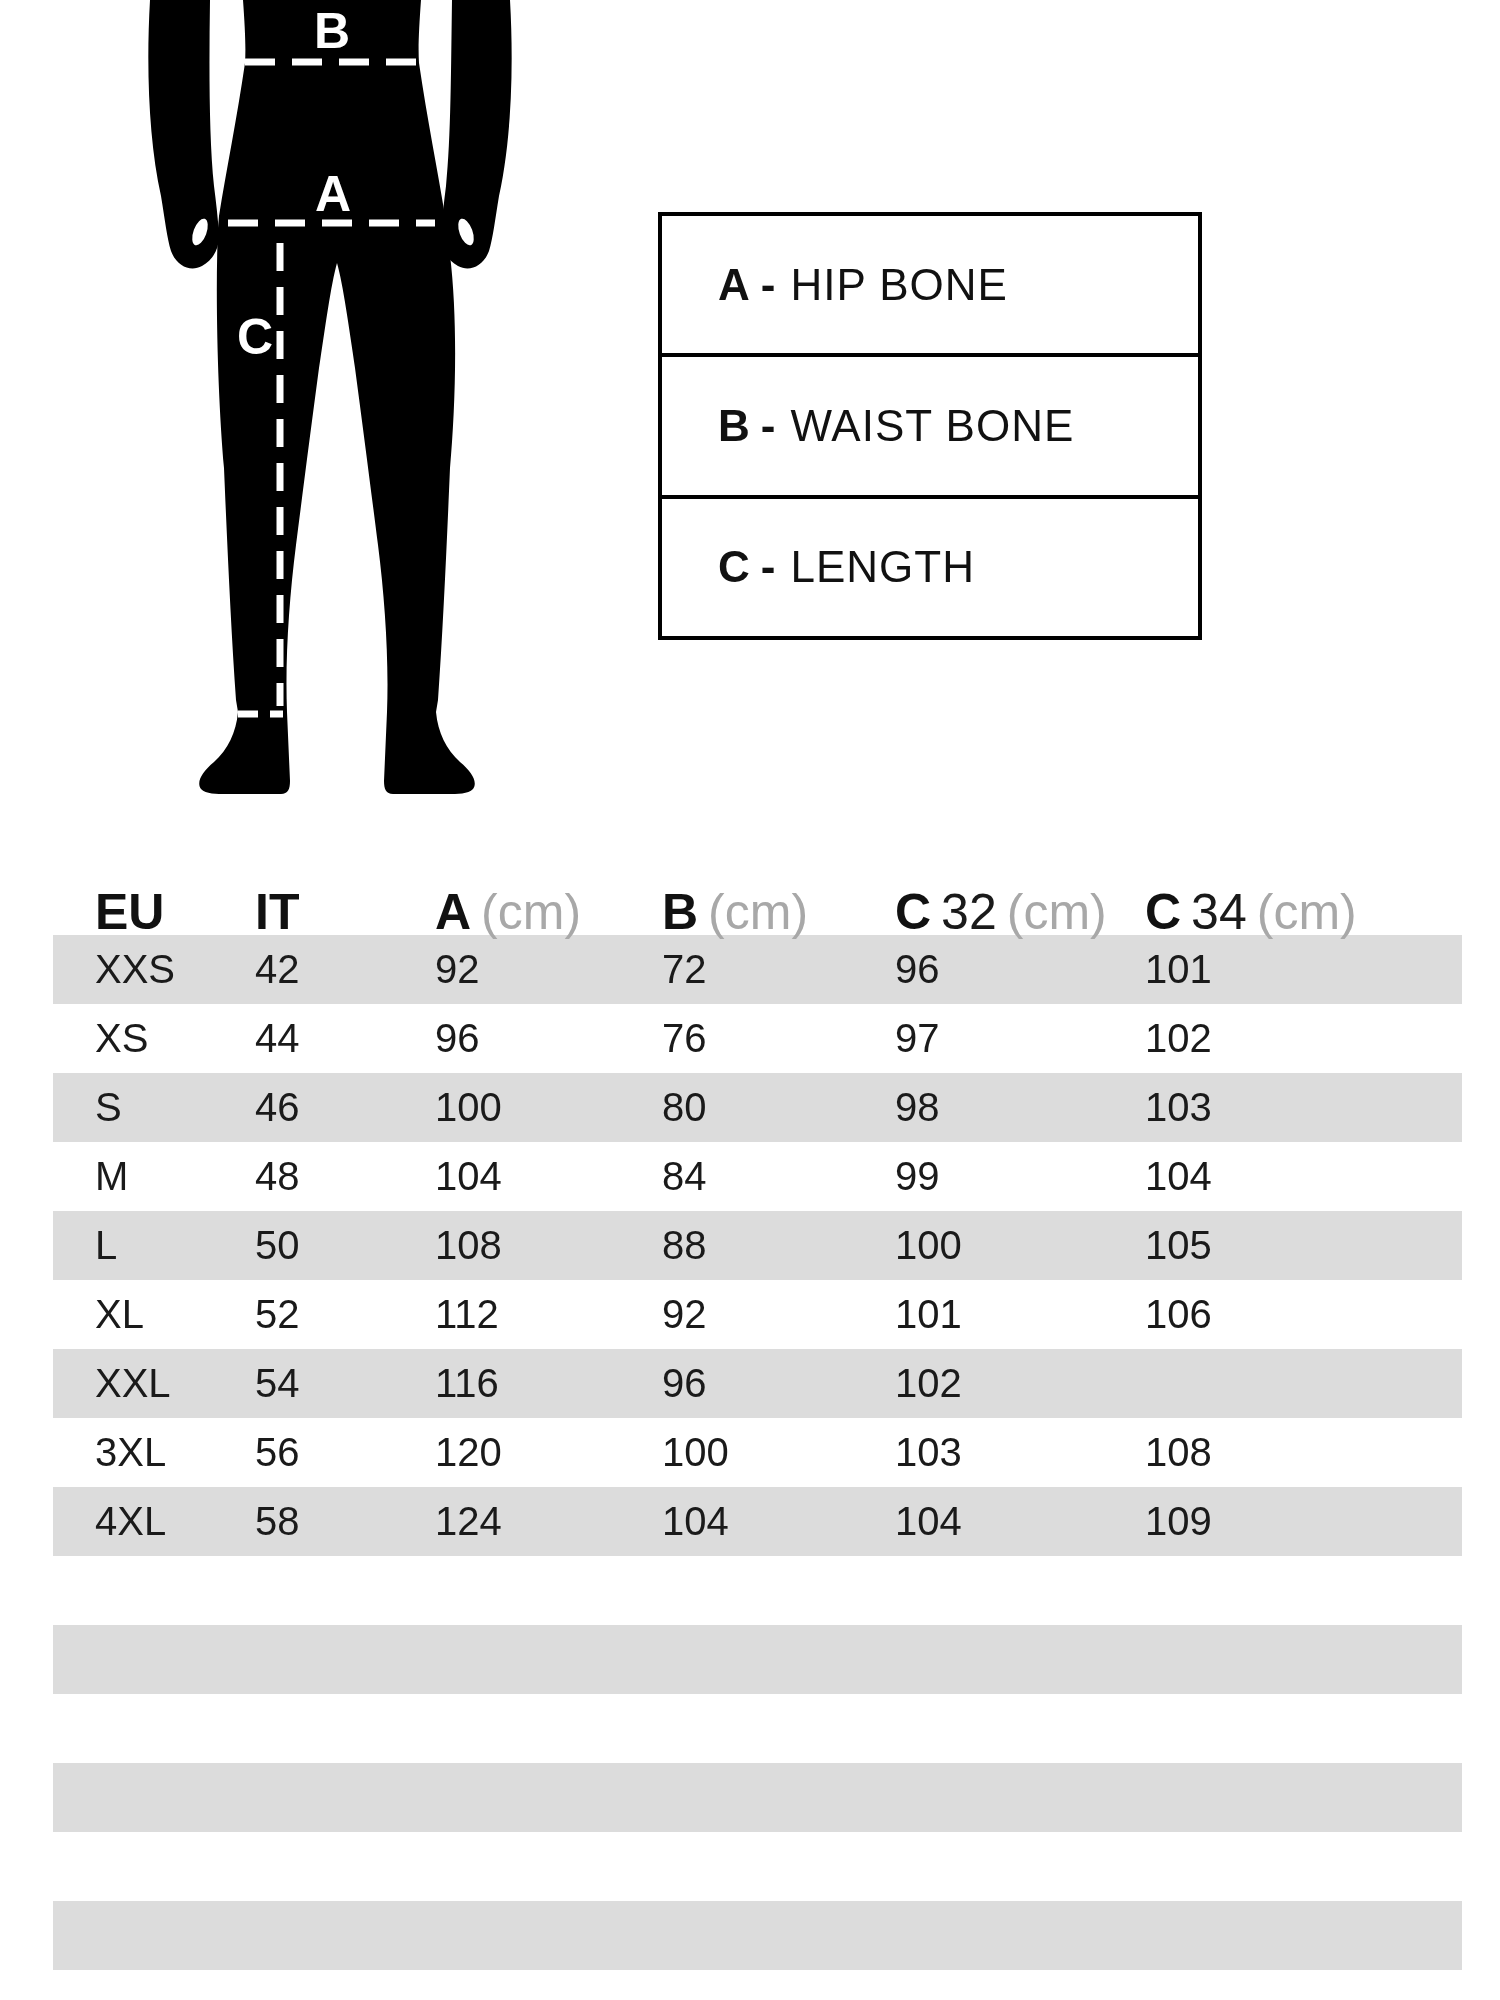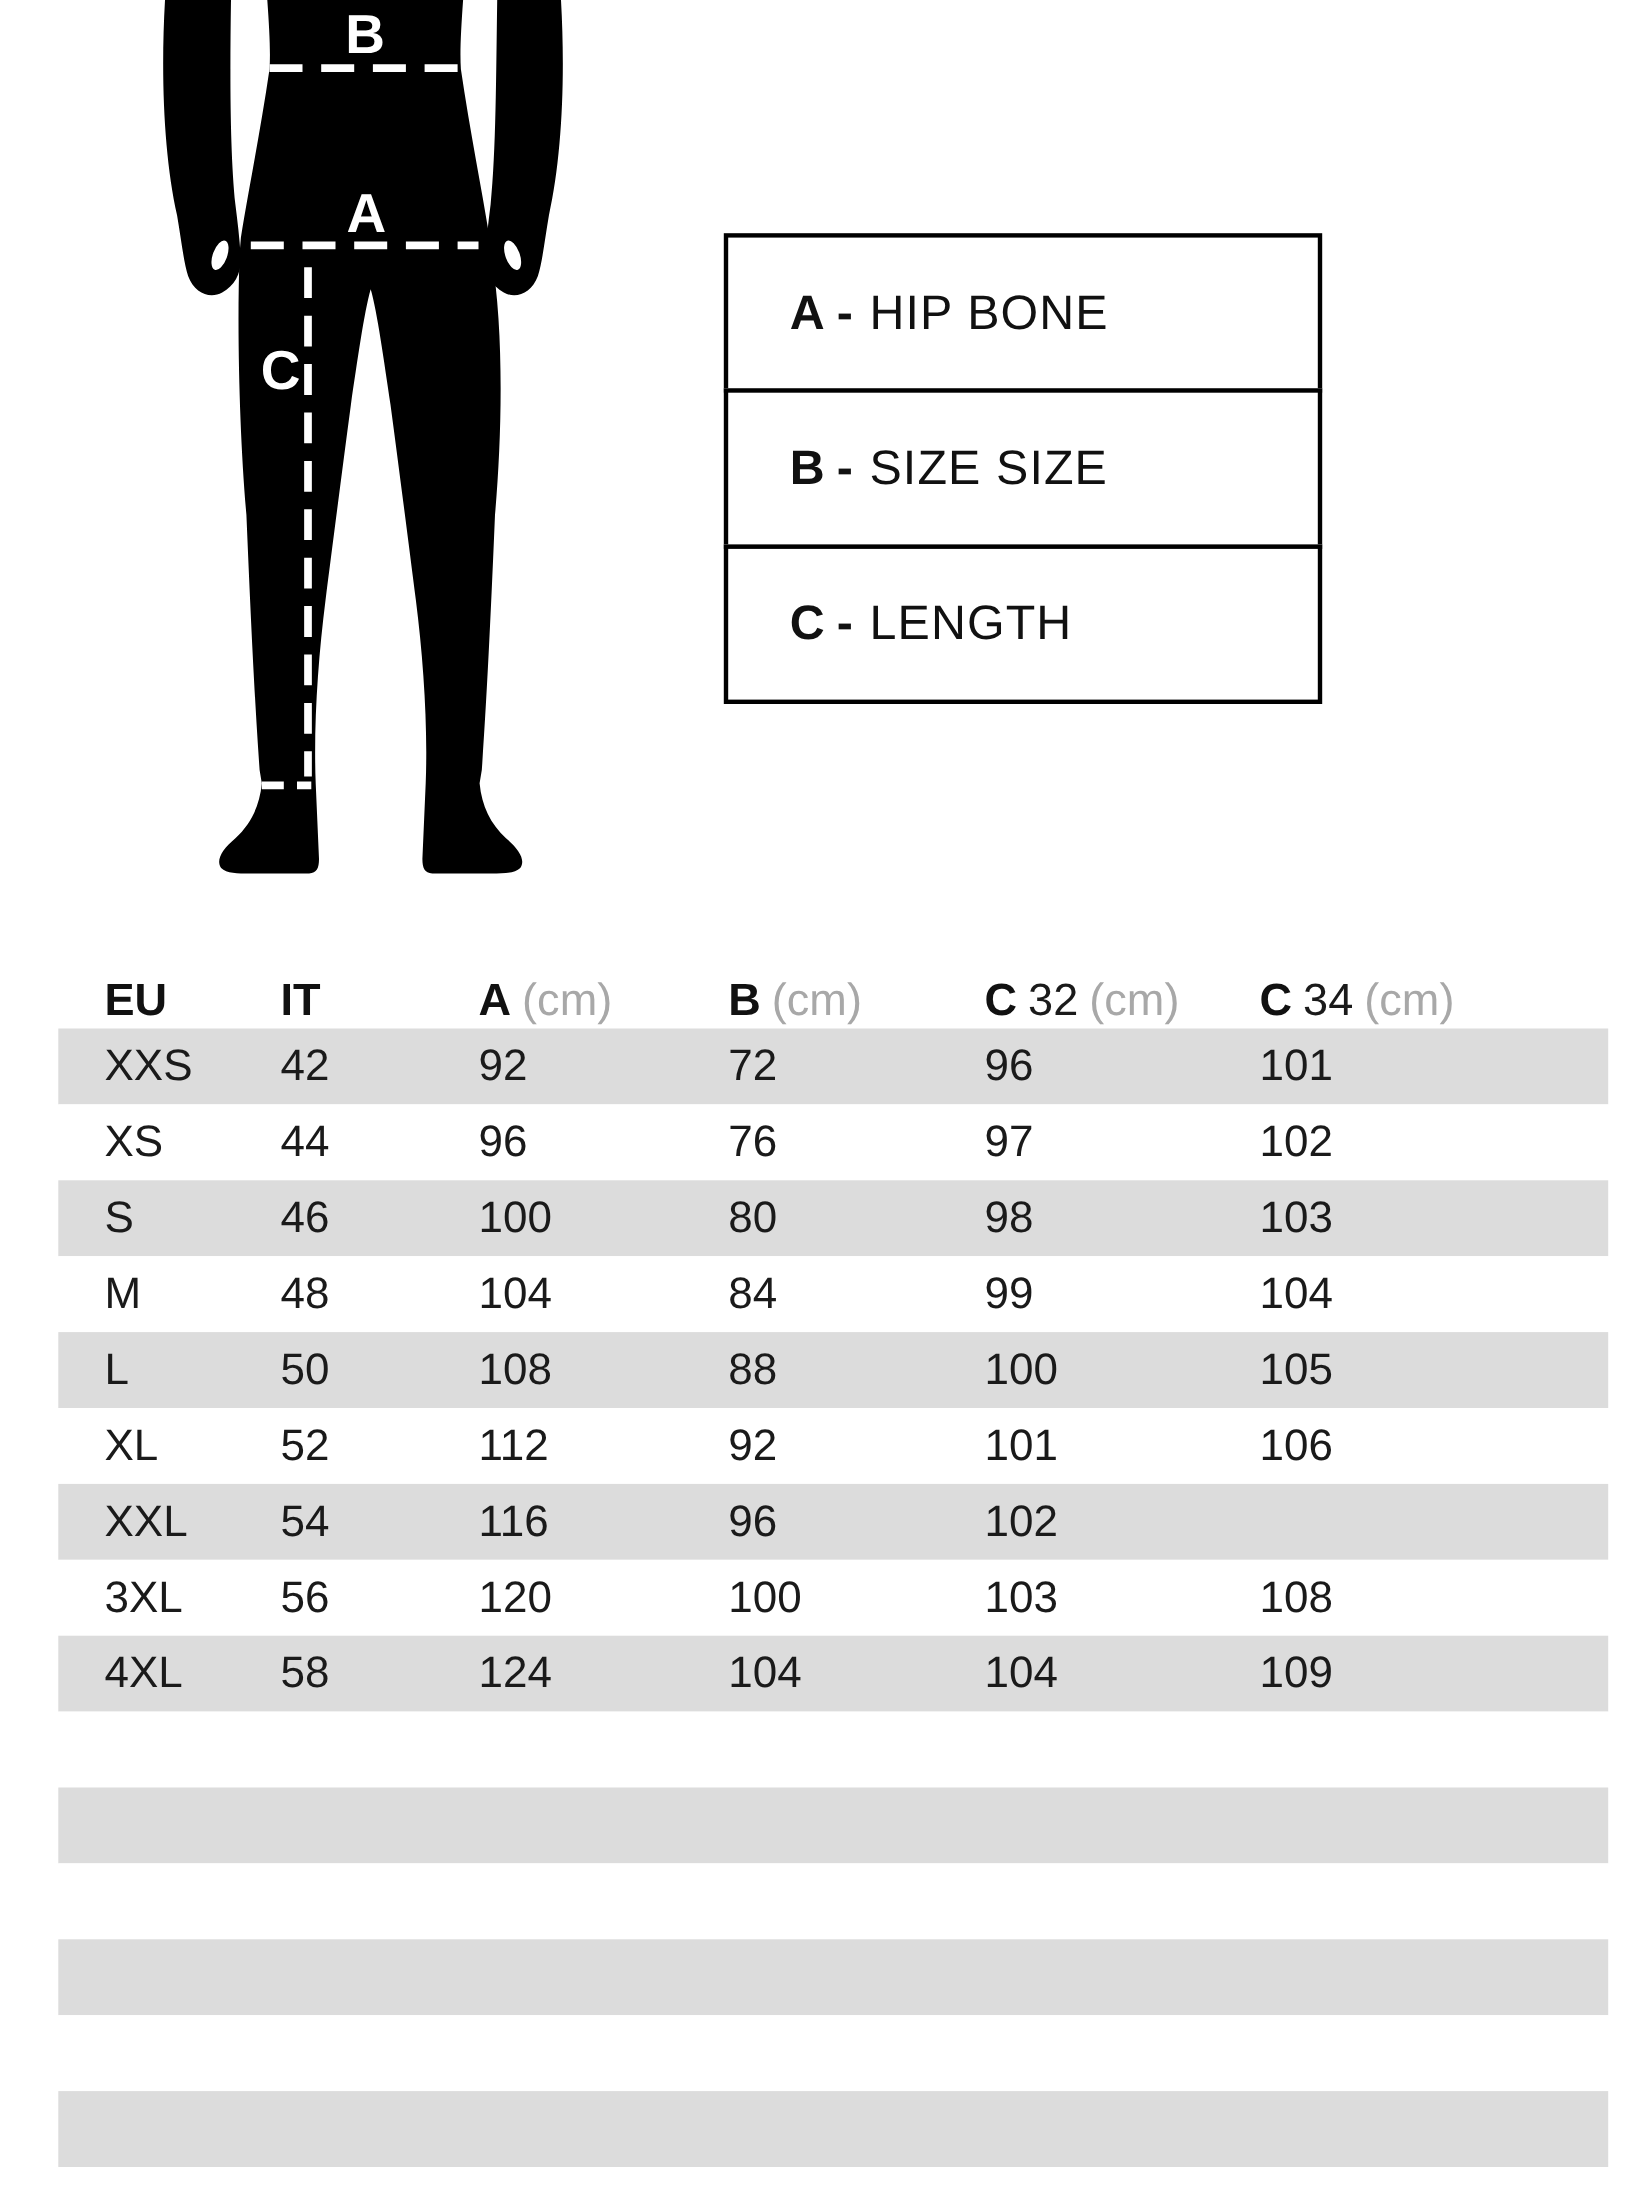--- a/index.html
+++ b/index.html
@@ -21,21 +21,21 @@
   .legend-cell + .legend-cell{margin-top:-4px;}
   .legend-letter{font-weight:bold;}
   .legend-sep{margin:0 14px 0 10px;font-weight:bold;}
   
   .size-table{position:absolute;left:53px;top:883px;width:1409px;}
   .thead,.trow{
     display:grid;grid-template-columns:160px 180px 227px 233px 250px 1fr;
     padding-left:42px;align-items:center;box-sizing:border-box;
   }
   .thead{height:52px;}
-  .hcell{font-size:41px;font-weight:bold;color:#111;white-space:nowrap;}
+  .hcell{font-size:50px;font-weight:bold;color:#111;white-space:nowrap;}
   .hn{font-weight:normal;color:#1a1a1a;margin-left:10px;text-align:right;}
   .hu{font-weight:normal;color:#a8a8a8;margin-left:10px;margin-top:21px;}
   .trow{height:69px;background:#ffffff;}
   .trow.stripe{background:#dcdcdc;}
   .tcell{font-size:40px;color:#1a1a1a;white-space:nowrap;}
 </style>
 </head>
 <body>
 
 <div class="figure-wrap">
@@ -111,21 +111,21 @@
 
 <div class="legend">
   <div class="legend-cell">
     <span class="legend-letter">A</span>
     <span class="legend-sep">-</span>
     <span class="legend-label">HIP BONE</span>
   </div>
   <div class="legend-cell">
     <span class="legend-letter">B</span>
     <span class="legend-sep">-</span>
-    <span class="legend-label">SIZE SIZE</span>
+    <span class="legend-label">WAIST BONE</span>
   </div>
   <div class="legend-cell">
     <span class="legend-letter">C</span>
     <span class="legend-sep">-</span>
     <span class="legend-label">LENGTH</span>
   </div>
 </div>
 
 <div class="size-table">
   <div class="thead">

